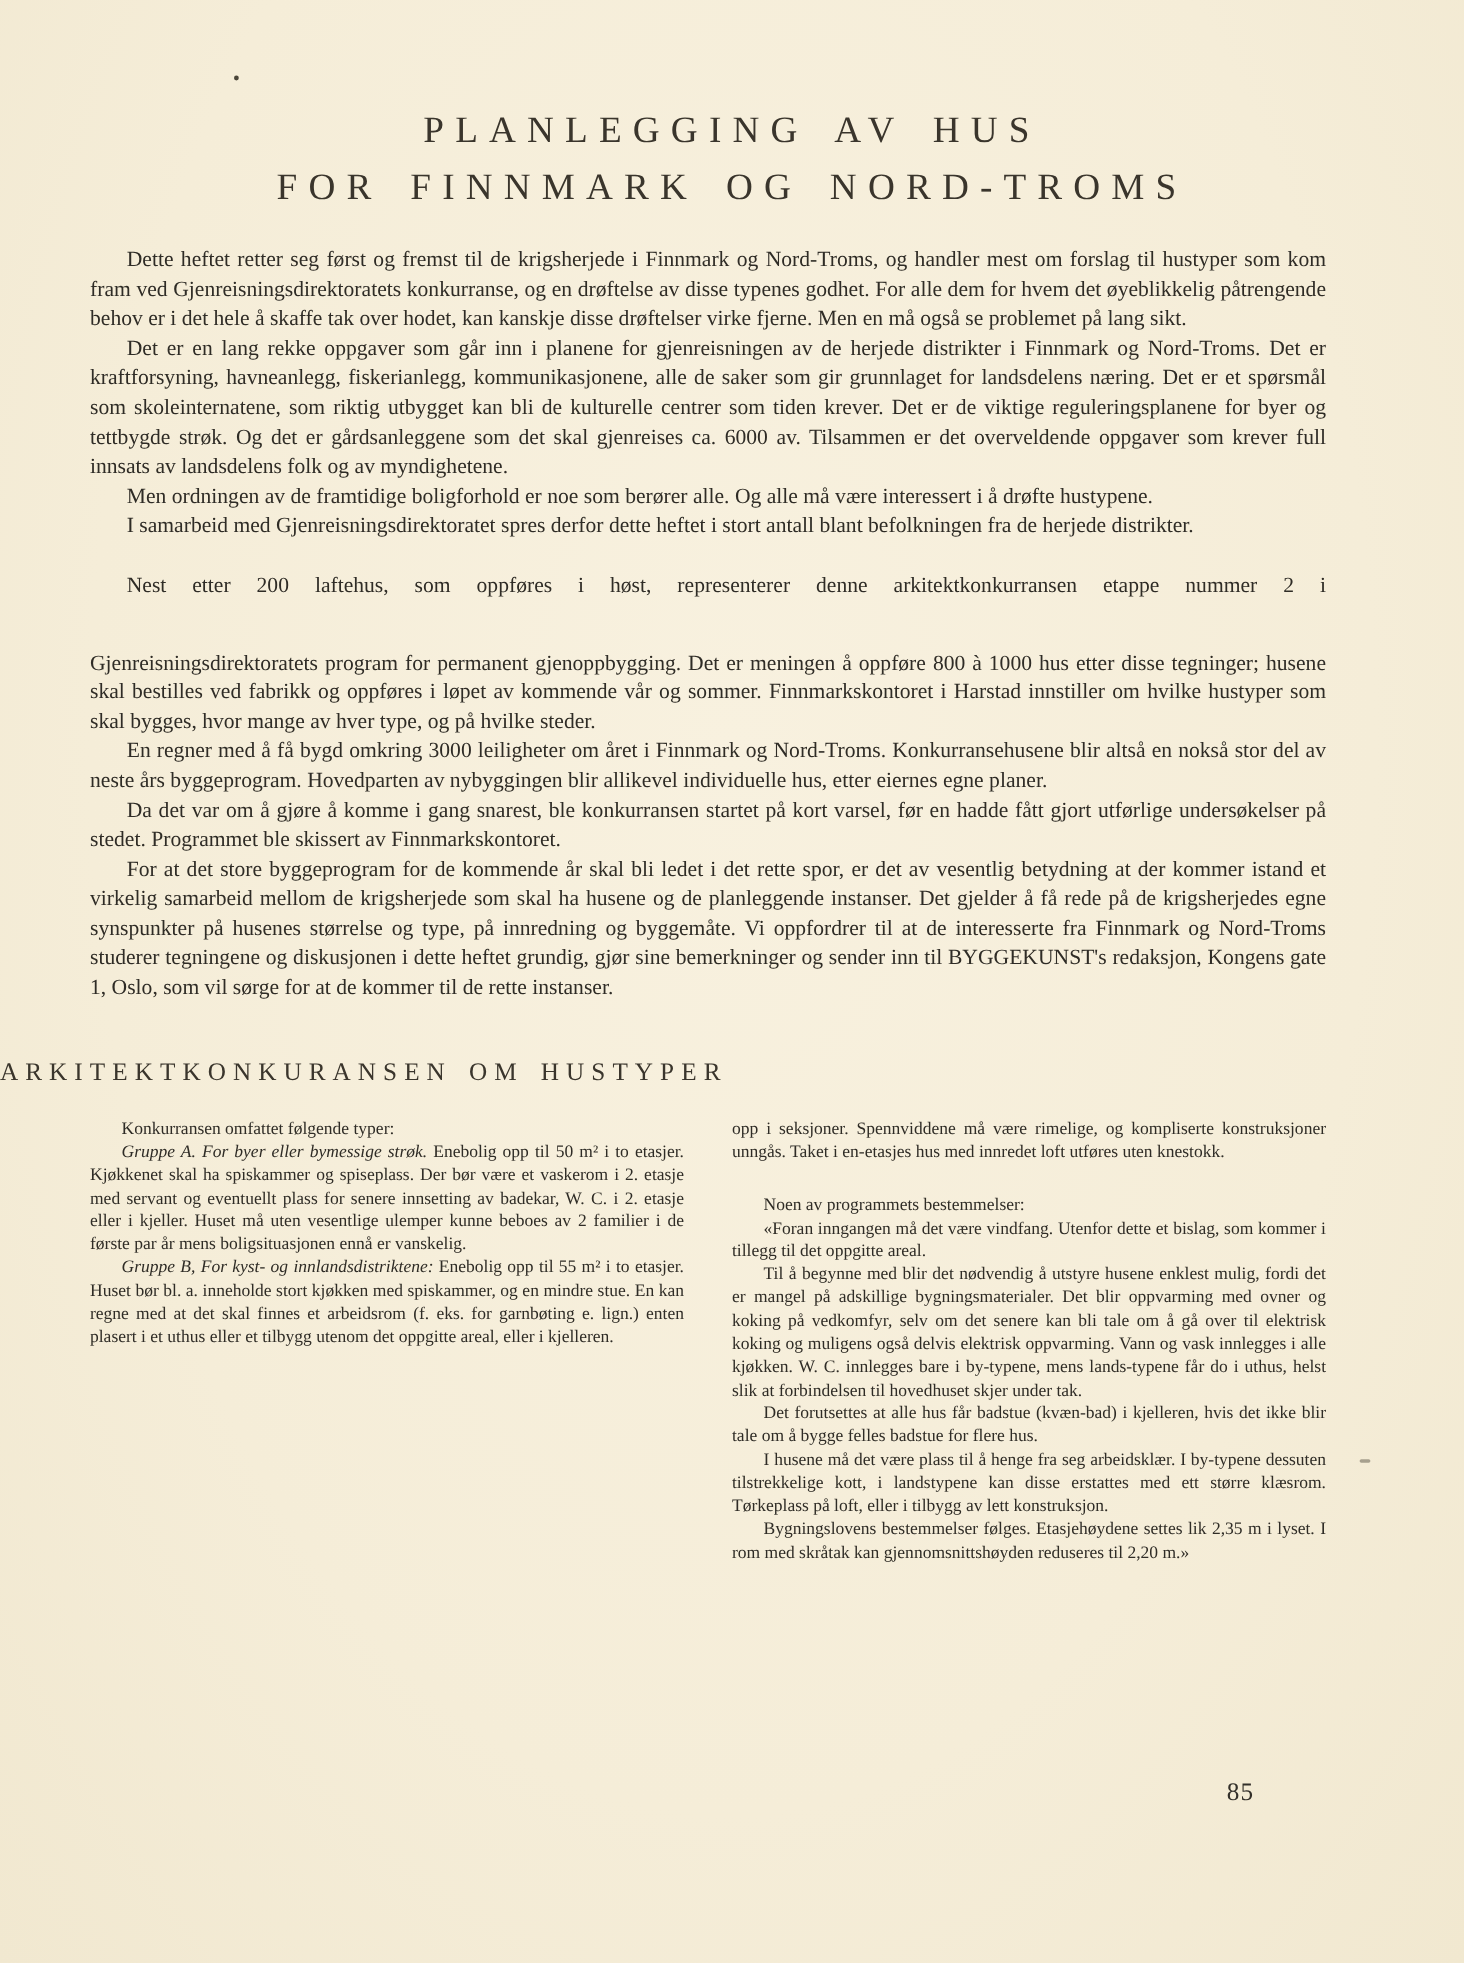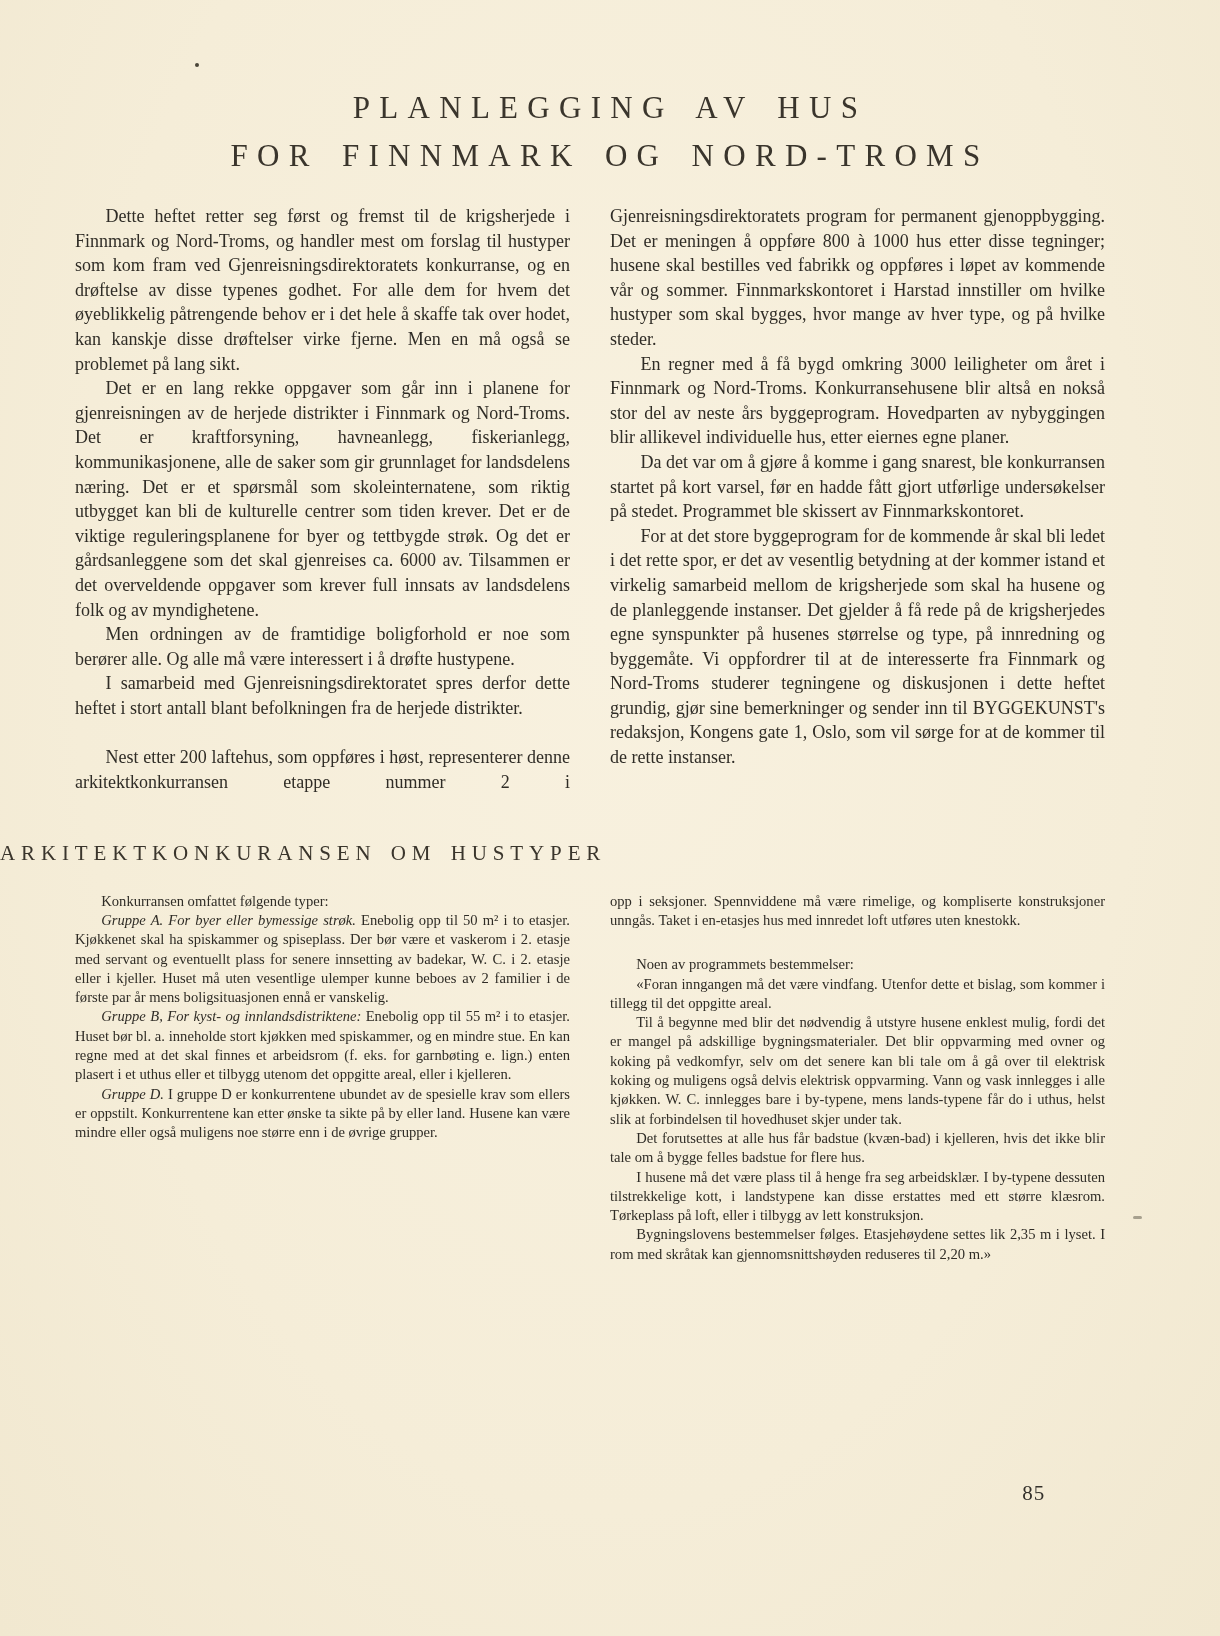--- a/index.html
+++ b/index.html
@@ -14,21 +14,21 @@
     color:#2f2c26;
   }
   .titleblock{padding-top:88px;text-align:center;color:#3a352c;}
   .titleblock .t1,.titleblock .t2{
     display:block;font-size:31px;font-weight:normal;
     letter-spacing:.30em;word-spacing:.20em;line-height:40px;
   }
   .titleblock .t2{margin-top:8px;}
   .cols{display:flex;gap:40px;padding:0 115px 0 75px;}
   .col{flex:1;text-align:justify;}
-  .intro{margin-top:28px;font-size:18px;line-height:24.6px;}
+  .intro{margin-top:28px;font-size:18px;line-height:24.6px;flex-direction:column;}
   .intro p,.lower p{margin:0;}
   p.ind{text-indent:1.7em;}
   p.gap{margin-top:25px;}
   p.just-last{text-align-last:justify;}
   h2.section{
     margin:46px 0 26px;font-weight:normal;
     font-size:21px;letter-spacing:.28em;word-spacing:.15em;color:#3a352c;
   }
   .lower{font-size:14.6px;line-height:19.3px;}
   .lower p.ind{text-indent:1.8em;}
@@ -69,21 +69,20 @@
     </div>
   </div>
 
   <h2 class="section">ARKITEKTKONKURANSEN OM HUSTYPER</h2>
 
   <div class="cols lower">
     <div class="col">
       <p class="ind">Konkurransen omfattet følgende typer:</p>
       <p class="ind"><i>Gruppe A. For byer eller bymessige strøk.</i> <span>Enebolig opp til 50 m² i to etasjer. Kjøkkenet skal ha spiskammer og spiseplass. Der bør være et vaskerom i 2. etasje med servant og eventuellt plass for senere innsetting av badekar, W. C. i 2. etasje eller i kjeller. Huset må uten vesentlige ulemper kunne beboes av 2 familier i de første par år mens boligsituasjonen ennå er vanskelig.</span></p>
       <p class="ind"><i>Gruppe B, For kyst- og innlandsdistriktene:</i> <span>Enebolig opp til 55 m² i to etasjer. Huset bør bl. a. inneholde stort kjøkken med spiskammer, og en mindre stue. En kan regne med at det skal finnes et arbeidsrom (f. eks. for garnbøting e. lign.) enten plasert i et uthus eller et tilbygg utenom det oppgitte areal, eller i kjelleren.</span></p>
-      <p class="ind"><i>Gruppe D.</i> <span>I gruppe D er konkurrentene ubundet av de spesielle krav som ellers er oppstilt. Konkurrentene kan etter ønske ta sikte på by eller land. Husene kan være mindre eller også muligens noe større enn i de øvrige grupper.</span></p>
     </div>
     <div class="col">
       <p>opp i seksjoner. Spennviddene må være rimelige, og kompliserte konstruksjoner unngås. Taket i en-etasjes hus med innredet loft utføres uten knestokk.</p>
       <p class="ind gap">Noen av programmets bestemmelser:</p>
       <p class="ind">«Foran inngangen må det være vindfang. Utenfor dette et bislag, som kommer i tillegg til det oppgitte areal.</p>
       <p class="ind">Til å begynne med blir det nødvendig å utstyre husene enklest mulig, fordi det er mangel på adskillige bygningsmaterialer. Det blir oppvarming med ovner og koking på vedkomfyr, selv om det senere kan bli tale om å gå over til elektrisk koking og muligens også delvis elektrisk oppvarming. Vann og vask innlegges i alle kjøkken. W. C. innlegges bare i by-typene, mens lands-typene får do i uthus, helst slik at forbindelsen til hovedhuset skjer under tak.</p>
       <p class="ind">Det forutsettes at alle hus får badstue (kvæn-bad) i kjelleren, hvis det ikke blir tale om å bygge felles badstue for flere hus.</p>
       <p class="ind">I husene må det være plass til å henge fra seg arbeidsklær. I by-typene dessuten tilstrekkelige kott, i landstypene kan disse erstattes med ett større klæsrom. Tørkeplass på loft, eller i tilbygg av lett konstruksjon.</p>
       <p class="ind">Bygningslovens bestemmelser følges. Etasjehøydene settes lik 2,35 m i lyset. I rom med skråtak kan gjennomsnittshøyden reduseres til 2,20 m.»</p>
     </div>

